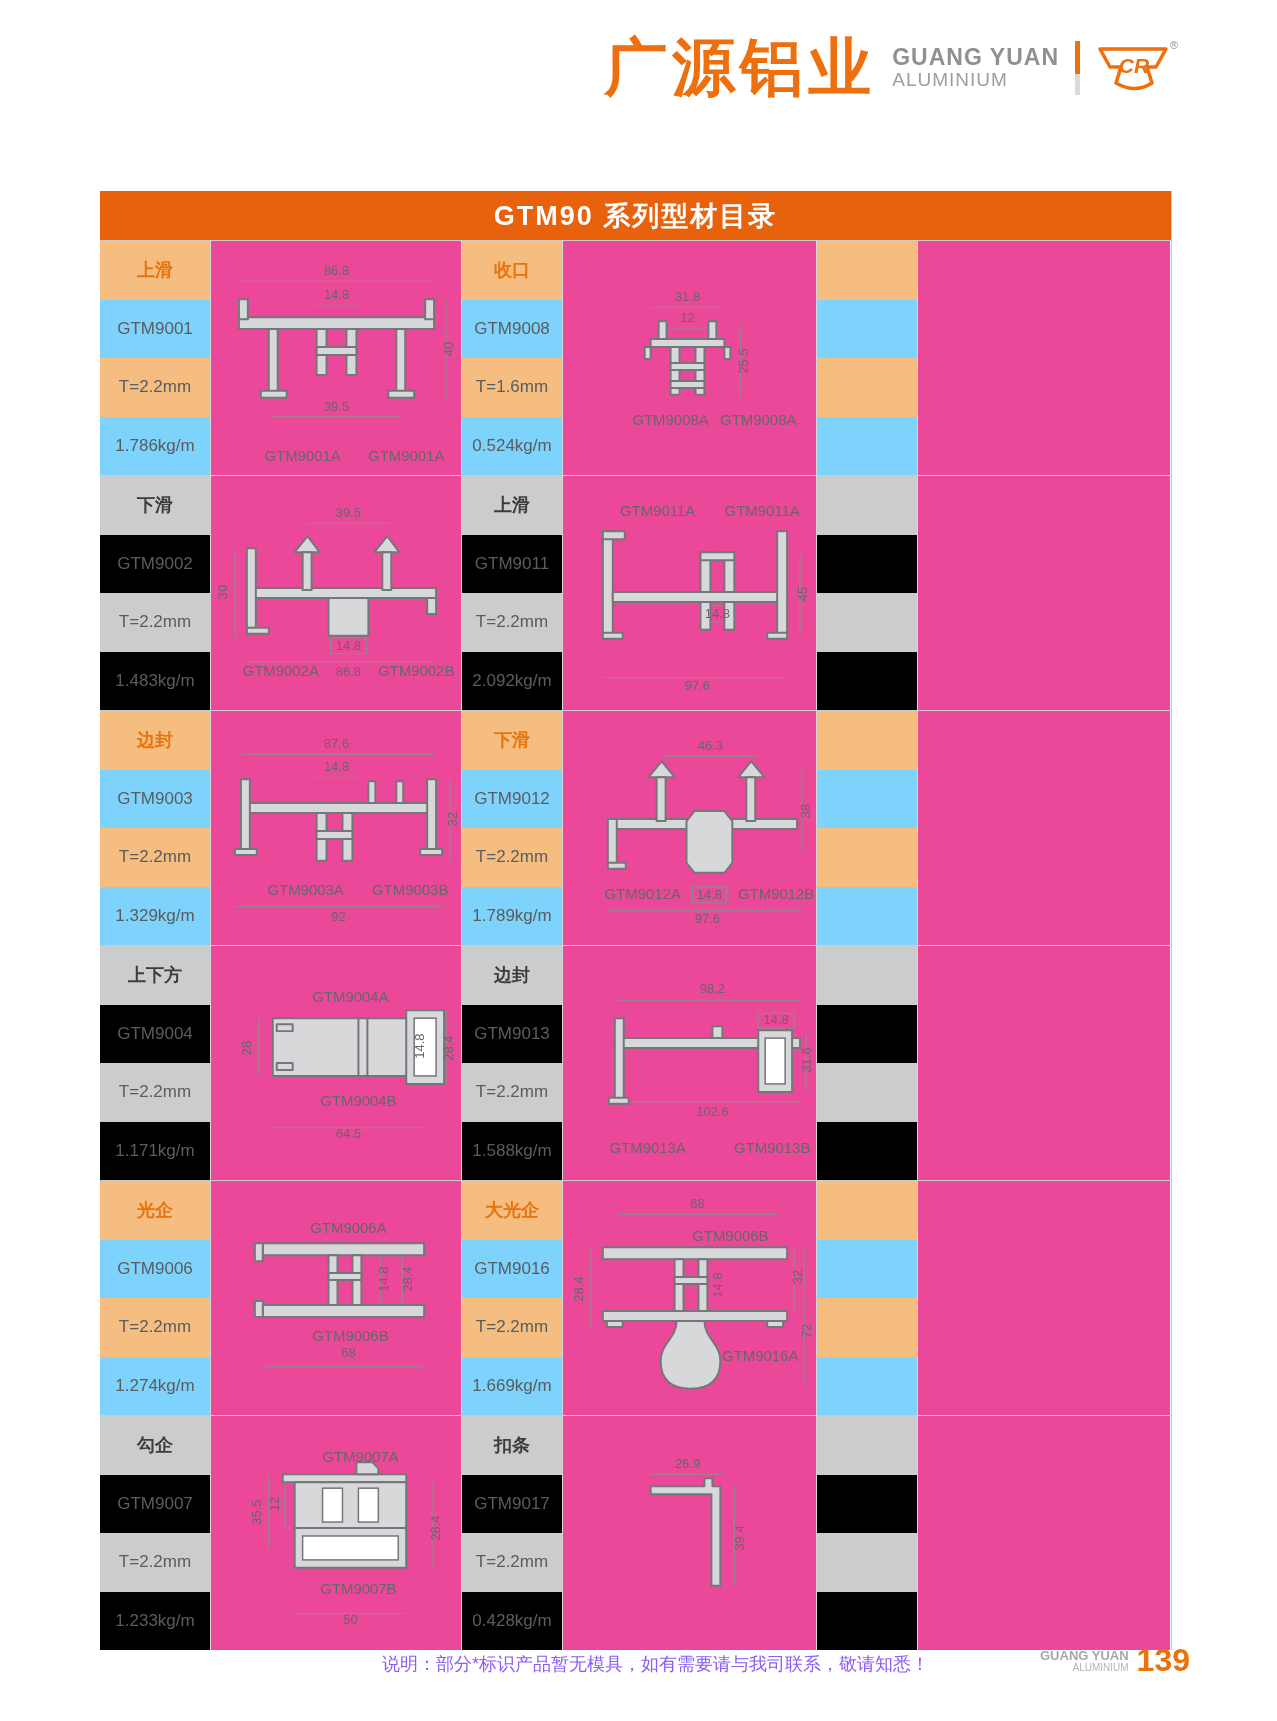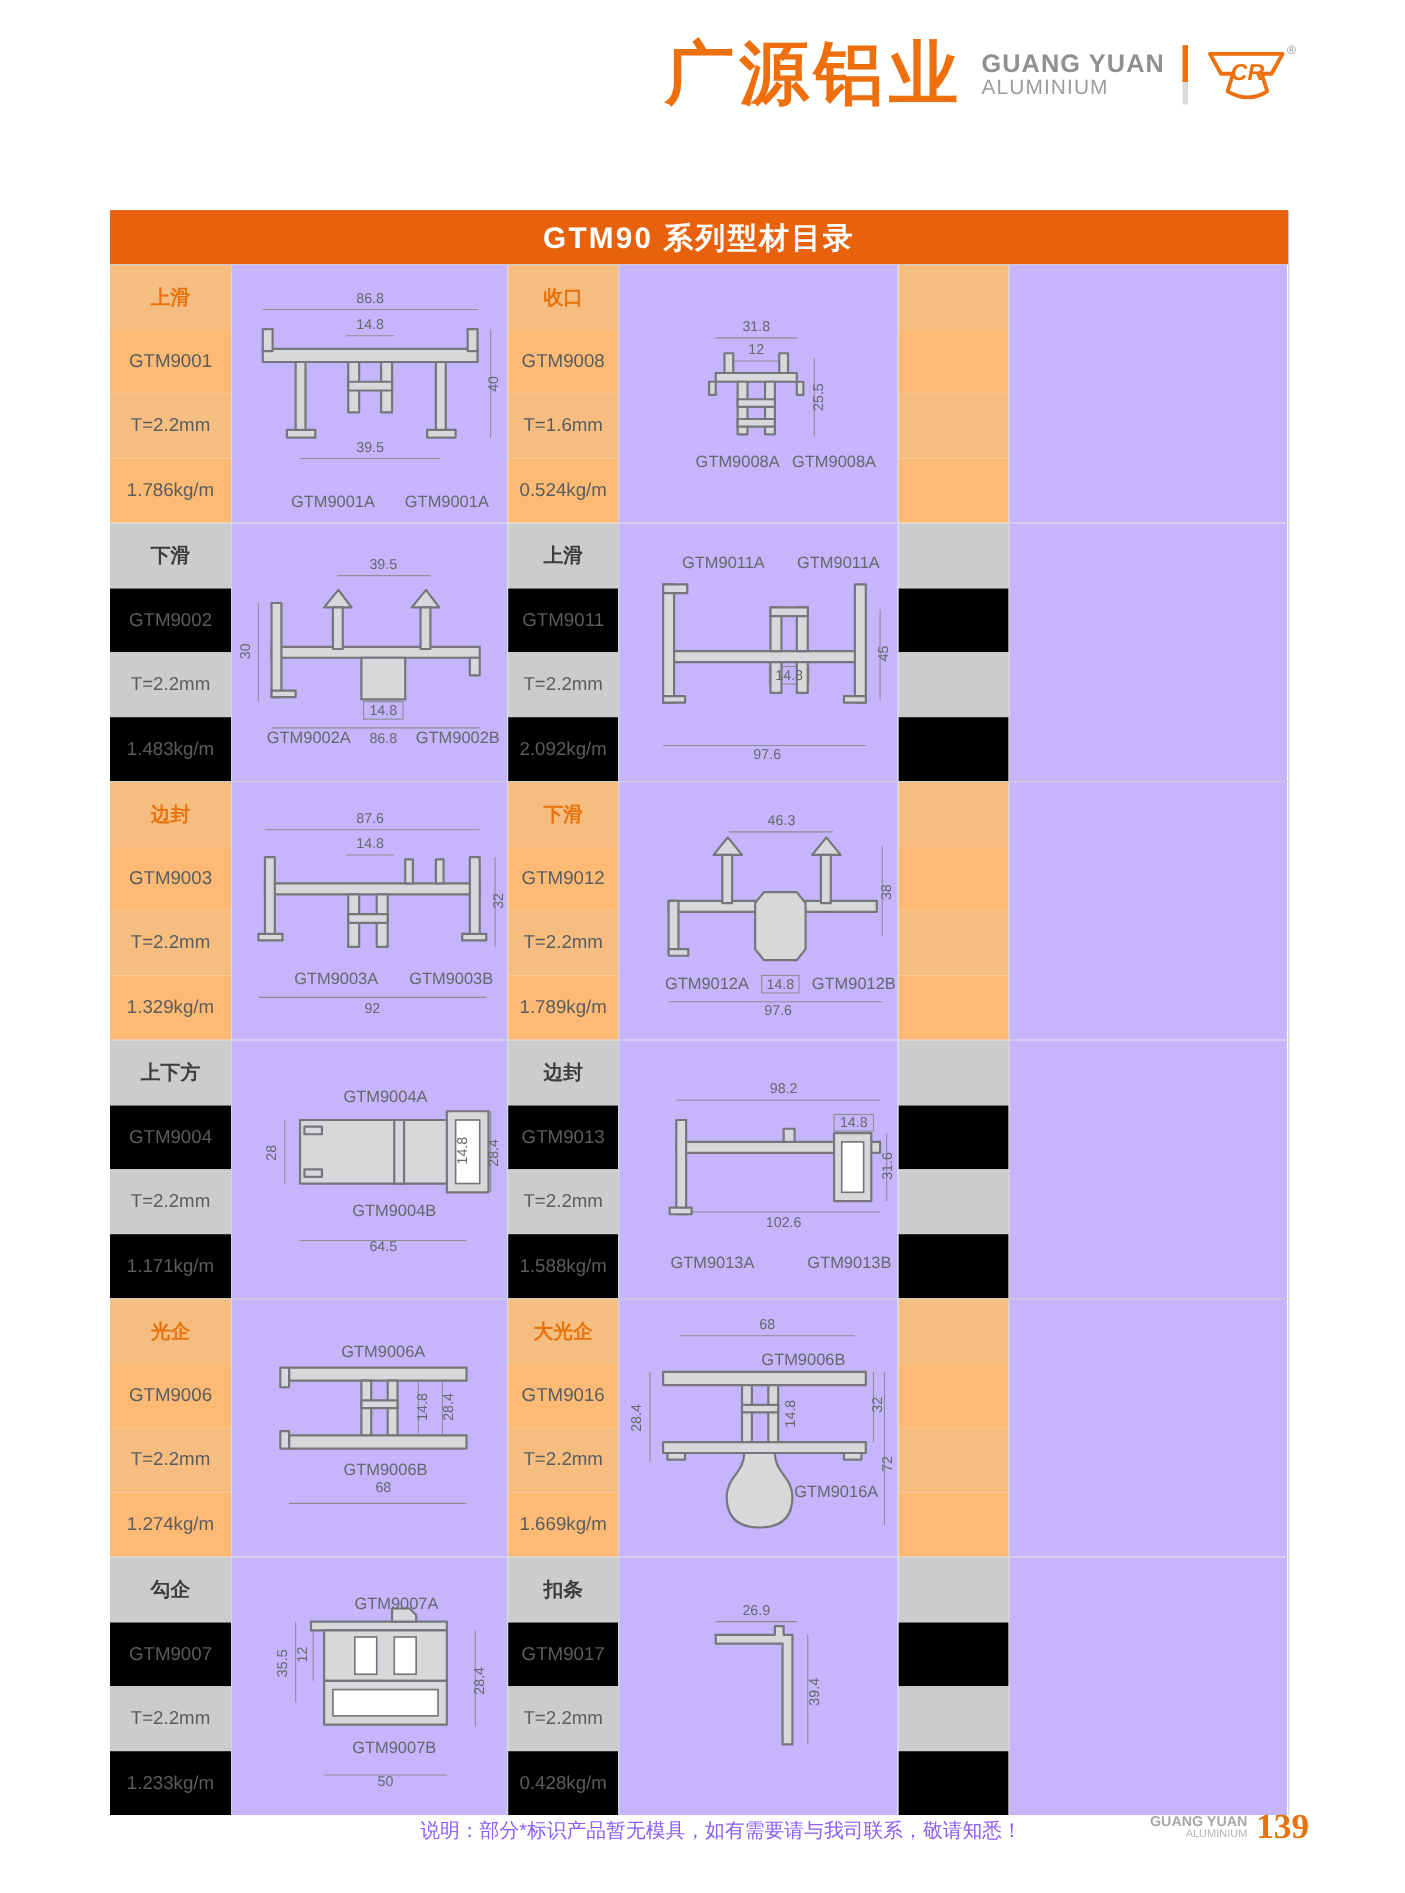--- a/index.html
+++ b/index.html
@@ -19,43 +19,43 @@
   .tbl{position:absolute;left:100px;top:171px;width:1071px;border-right:1px solid #C9CACC;margin-top:20px;}
   .title{height:49px;background:#E8610C;color:#ffffff;display:flex;align-items:center;
          justify-content:center;font-size:27px;font-weight:bold;letter-spacing:2px;}
   .rowgroup{display:grid;grid-template-columns:110px 251px 101px 254px 101px 253px;
             height:234px;border-top:1px solid #CBCCCE;}
   .rowgroup:first-of-type{border-top:none;}
   .labels{display:grid;grid-template-rows:repeat(4,1fr);border-left:1px solid #D6D7D9;}
   .labels:first-child{border-left:none;}
   .cell{display:flex;align-items:center;justify-content:center;font-size:17px;color:#5B5C5E;}
   .tone-orange .cell{background:#F5BE80;}
-  .tone-orange .cell.alt{background:#fdba74;}
+  .tone-orange .cell.alt{background:#7dd3fc;}
   .tone-gray .cell{background:#CBCCCE;}
   .tone-gray .cell.alt{background:#000000;}
   .tone-orange .cat{color:#E8730D;font-weight:bold;font-size:18px;}
   .tone-gray .cat{color:#3C3C3E;font-weight:bold;font-size:18px;}
-  .draw{background:#c4b5fd;border-left:1px solid #D6D7D9;}
+  .draw{background:#ec4899;border-left:1px solid #D6D7D9;}
   .draw svg{width:100%;height:100%;display:block;}
 
   
   .p{fill:#D7D8DA;stroke:#75767A;stroke-width:2;stroke-linejoin:round;}
   .pi{fill:#ffffff;stroke:#75767A;stroke-width:1.5;}
   .d{stroke:#8C8D90;stroke-width:1;fill:none;}
   .dimt{font-size:13px;fill:#66676A;text-anchor:middle;}
   .lbl{font-size:15px;fill:#66676A;text-anchor:middle;}
 
   
   .note{position:absolute;left:100px;top:1652px;width:1071px;text-align:center;
         font-size:18px;color:#8b5cf6;transform:translateX(20px);}
   .pagebrand{position:absolute;right:87px;top:1644px;display:flex;align-items:flex-end;gap:8px;}
   .brand{display:flex;flex-direction:column;align-items:flex-end;line-height:1.05;padding-bottom:3px;}
   .brand .t{font-size:13px;font-weight:bold;color:#A6A7A9;}
   .brand .b{font-size:10px;color:#B2B3B5;}
-  .pageno{font-size:32px;font-weight:bold;color:#E8730D;line-height:1;font-family:Liberation Serif, serif;}
+  .pageno{font-size:32px;font-weight:bold;color:#E8730D;line-height:1;}
 </style>
 </head>
 <body>
 
 <div class="hdr">
   <div class="logo-cn">广源铝业</div>
   <div class="logo-en">
     <span class="t">GUANG YUAN</span>
     <span class="b">ALUMINIUM</span>
   </div>

